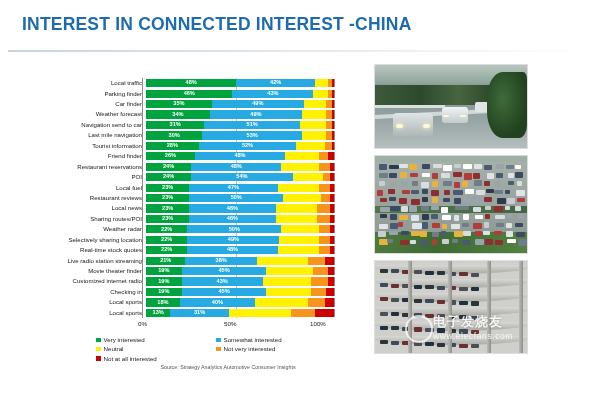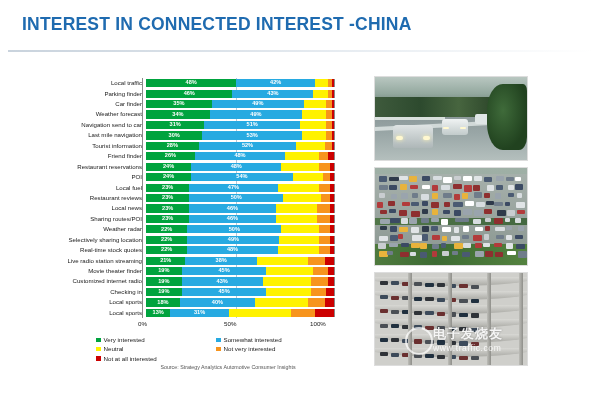--- a/index.html
+++ b/index.html
@@ -205,21 +205,21 @@
     width: 236px;
     text-align: center;
     font-size: 5.3px;
     color: #555555;
     white-space: nowrap;
   }
 
   
   .photos {
     position: absolute;
-    left: 374px; top: 76px;
+    left: 374px; top: 64px;
     width: 152px;
   }
   .photo {
     width: 152px;
     margin-bottom: 6px;
     position: relative;
     overflow: hidden;
     border: 1px solid #dddddd;
   }
   .photo.p1 { height: 83px; }
@@ -907,17 +907,17 @@
         <div class="p3-slot" style="left: 55.5%; top: 89.85%; width: 5.5%; height: 4.5%; background: rgb(106, 48, 48);"></div>
         <div class="p3-slot" style="left: 63%; top: 90.4%; width: 5.5%; height: 4.5%; background: rgb(74, 79, 85);"></div>
         <div class="p3-col" style="left: 22%;"></div>
         <div class="p3-col" style="left: 48%;"></div>
         <div class="p3-col" style="left: 74%;"></div>
         <div class="p3-col" style="left: 95%;"></div>
       </div>
     <div class="watermark">
       <div class="wm-logo"></div>
       <div class="wm-cn">电子发烧友</div>
-      <div class="wm-url">www.traffic.com</div>
+      <div class="wm-url">www.elecfans.com</div>
     </div>
   </div>
 
 </div>
 
 </body></html>

